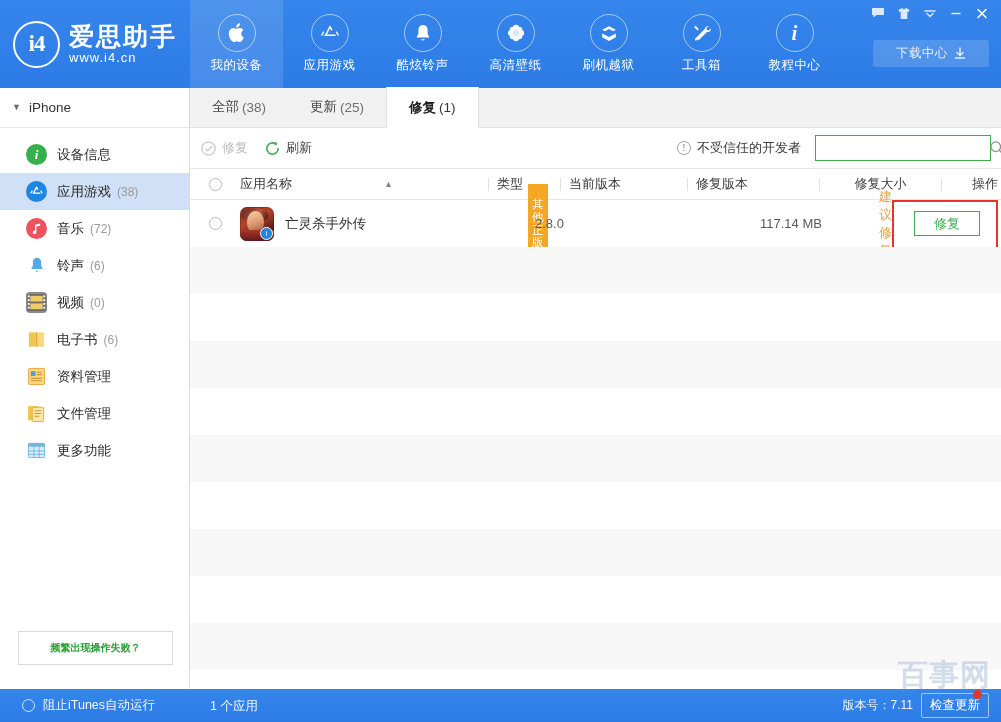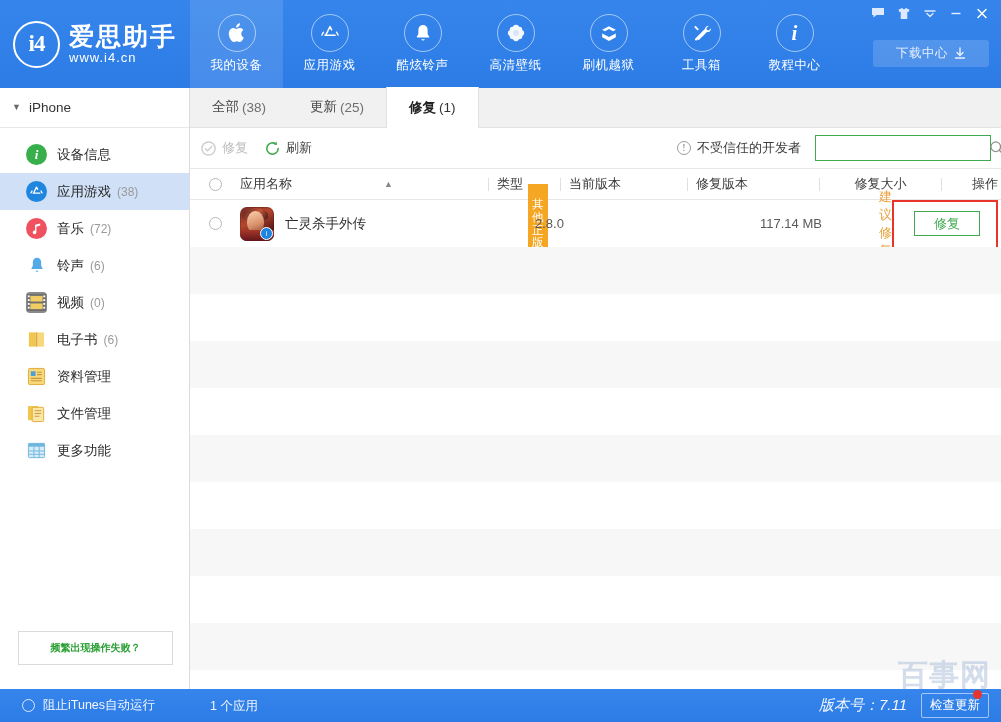--- a/index.html
+++ b/index.html
@@ -331,21 +331,21 @@
     border-radius: 50%; margin-right: 8px; flex: none;
     cursor: pointer;
   }
   .sb-left span { color: #f2f7ff; font-size: 12.5px; }
   .sb-mid { flex: 1; padding-left: 20px; }
   .sb-mid span { color: #f2f7ff; font-size: 12.5px; }
   .sb-right {
     display: flex; align-items: center; padding-right: 12px;
     position: relative;
   }
-  .sb-ver { color: #f2f7ff; font-size: 15px; margin-right: 14px; font-style: italic; }
+  .sb-ver { color: #f2f7ff; font-size: 12px; margin-right: 8px; }
   .sb-upd {
     border: 1px solid rgba(255,255,255,0.55);
     padding: 3px 8px; border-radius: 2px;
     color: #fff; font-size: 12.5px; cursor: pointer;
     position: relative;
   }
   .sb-dot {
     position: absolute; right: 6px; top: -4px;
     width: 9px; height: 9px; border-radius: 50%;
     background: #e8352b;

